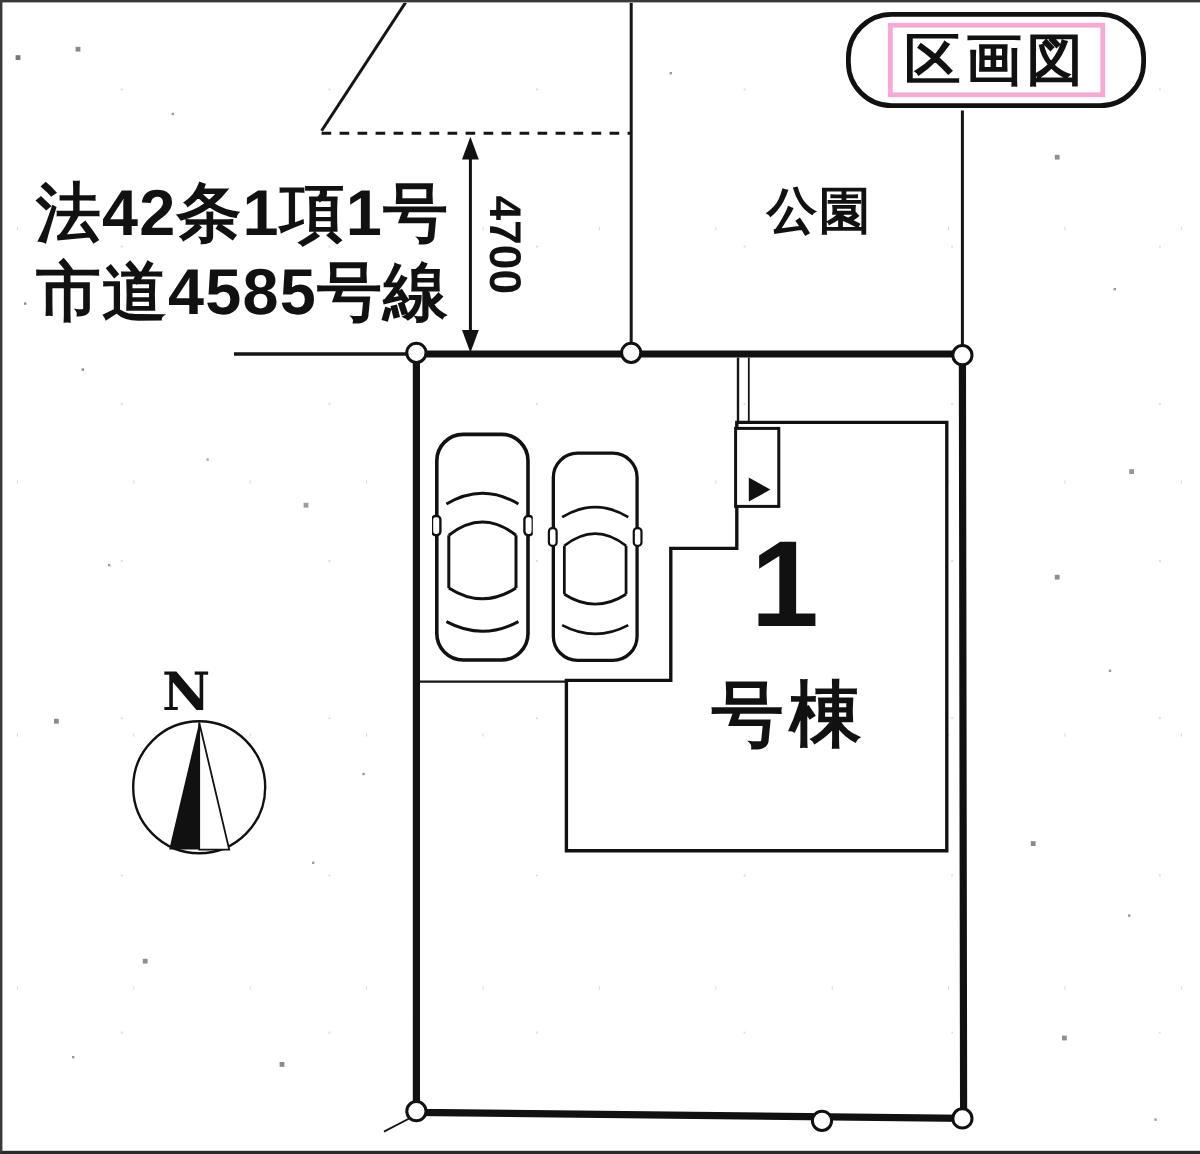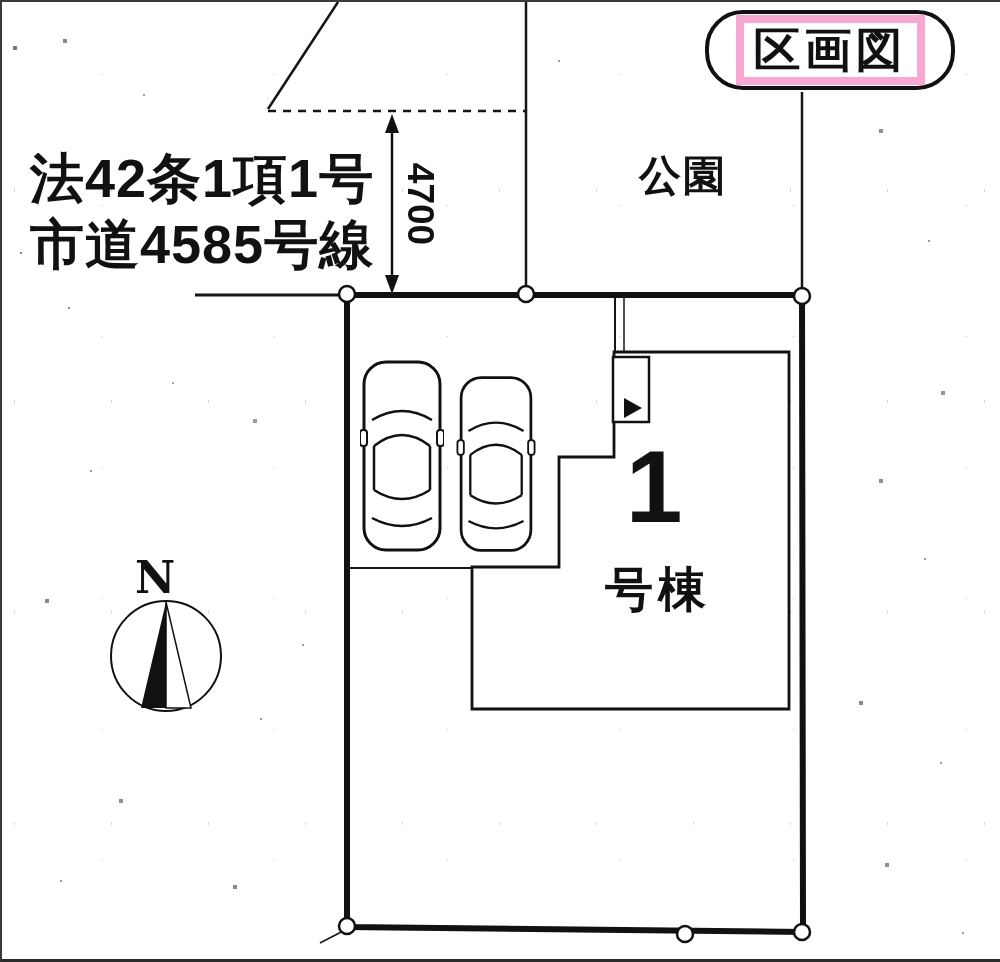--- a/index.html
+++ b/index.html
@@ -39,21 +39,21 @@
   svg{display:block}
   .lines{position:absolute;left:0;top:0;}
 
   
   .badge{
     position:absolute;left:703px;top:8px;width:250px;height:80px;
     border:4px solid #111;border-radius:38px;background:#fff;
     display:flex;align-items:center;justify-content:center;box-sizing:border-box;
   }
   .badge-inner{
-    border:8px solid #f9a8d4;padding:1px 10px;background:#fff;
+    border:4px solid #f9a8d4;padding:1px 10px;background:#fff;
     font-size:47px;font-weight:800;letter-spacing:4px;line-height:1.12;white-space:nowrap;
   }
 
   
   .road-text{
     position:absolute;left:28px;top:143px;
     font-size:54px;font-weight:800;line-height:66px;letter-spacing:1px;white-space:nowrap;
   }
   .park-label{
     position:absolute;left:637px;top:146px;
@@ -63,21 +63,21 @@
     position:absolute;left:338px;top:182px;width:160px;height:40px;
     font-size:37px;font-weight:800;text-align:center;line-height:40px;
     transform:rotate(90deg);
   }
   .bldg-no{
     position:absolute;left:616px;top:434px;width:72px;
     font-size:102px;font-weight:800;text-align:center;line-height:1;
   }
   .bldg-suffix{
     position:absolute;left:581px;top:564px;width:150px;
-    font-size:48px;font-weight:800;text-align:center;letter-spacing:5px;line-height:1;white-space:nowrap;
+    font-size:60px;font-weight:800;text-align:center;letter-spacing:5px;line-height:1;white-space:nowrap;
   }
   .north-label{
     position:absolute;left:133px;top:550px;
     font-family:"DejaVu Serif","Liberation Serif",serif;
     font-size:44px;font-weight:700;
   }
 
   .car{position:absolute;}
   .car1{left:358px;top:356px;width:84px;height:196px;}
   .car2{left:452px;top:372px;width:84px;height:180px;}

